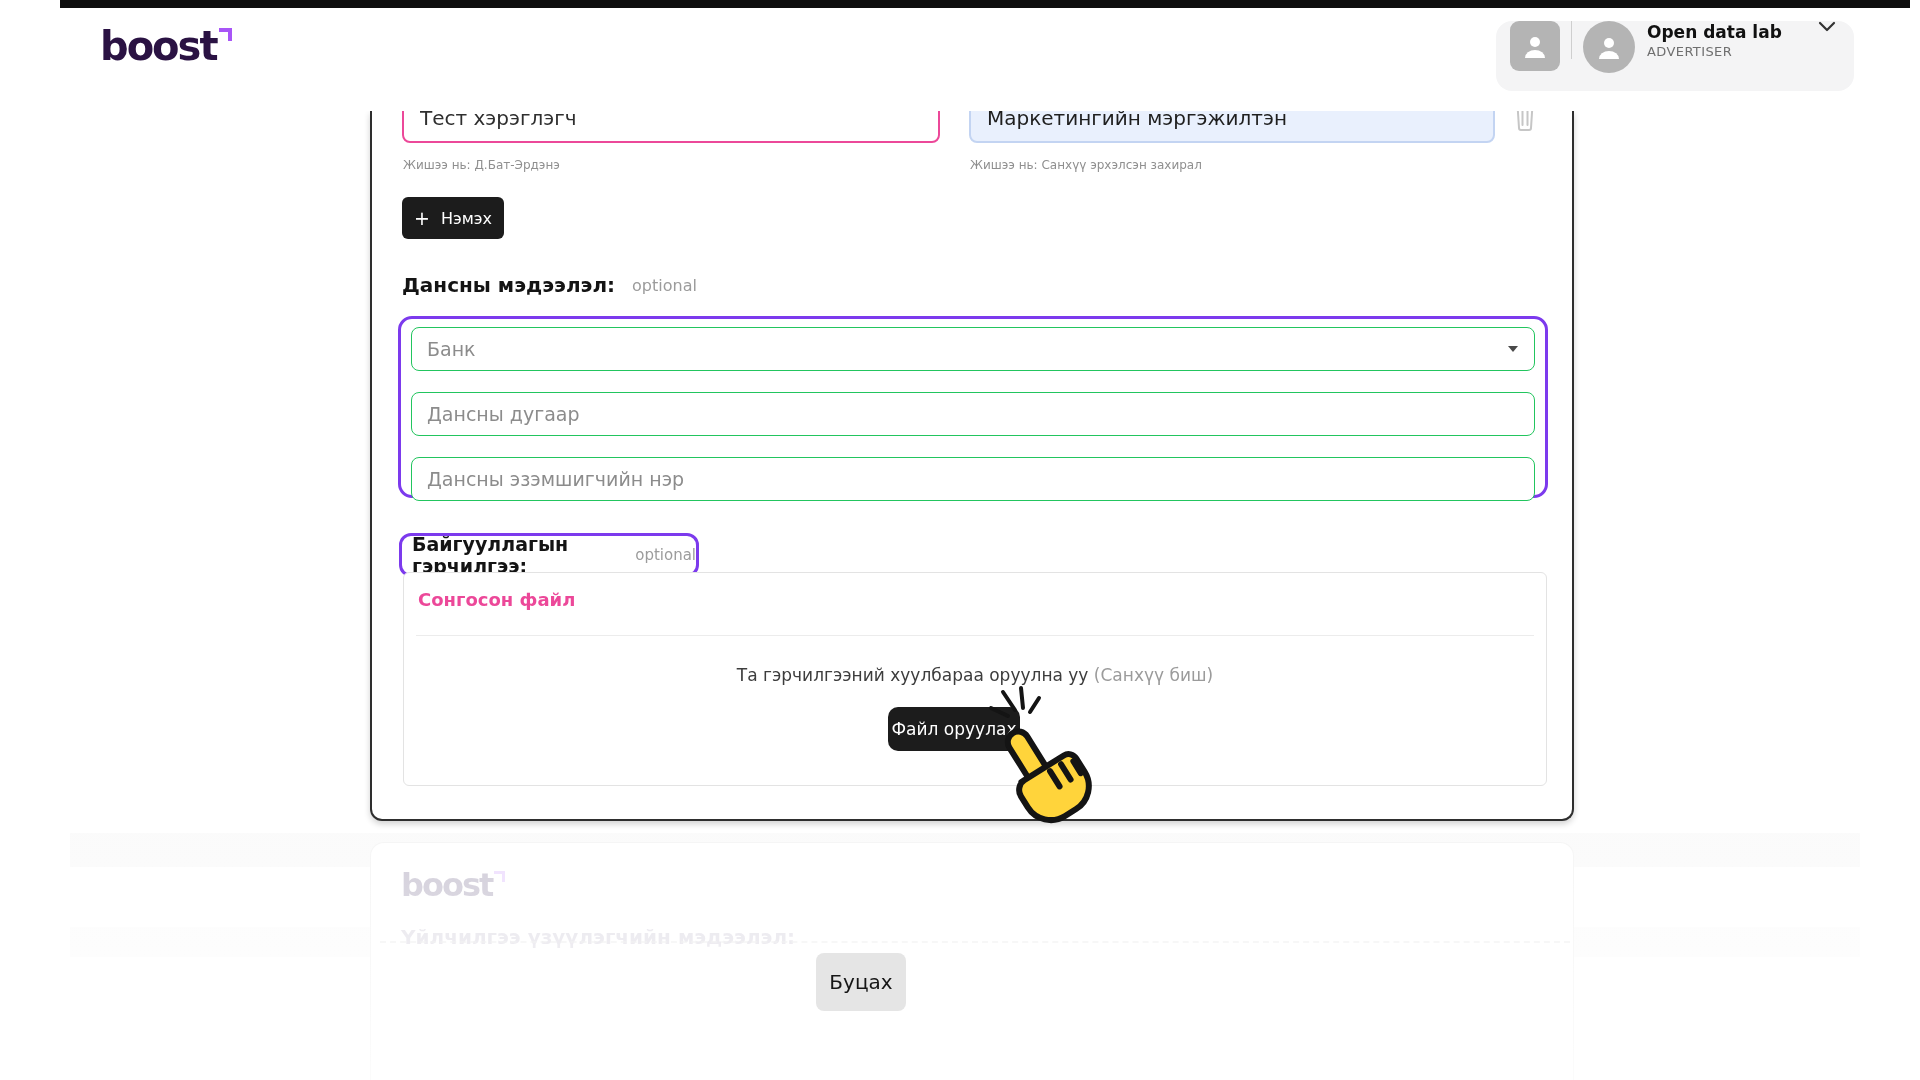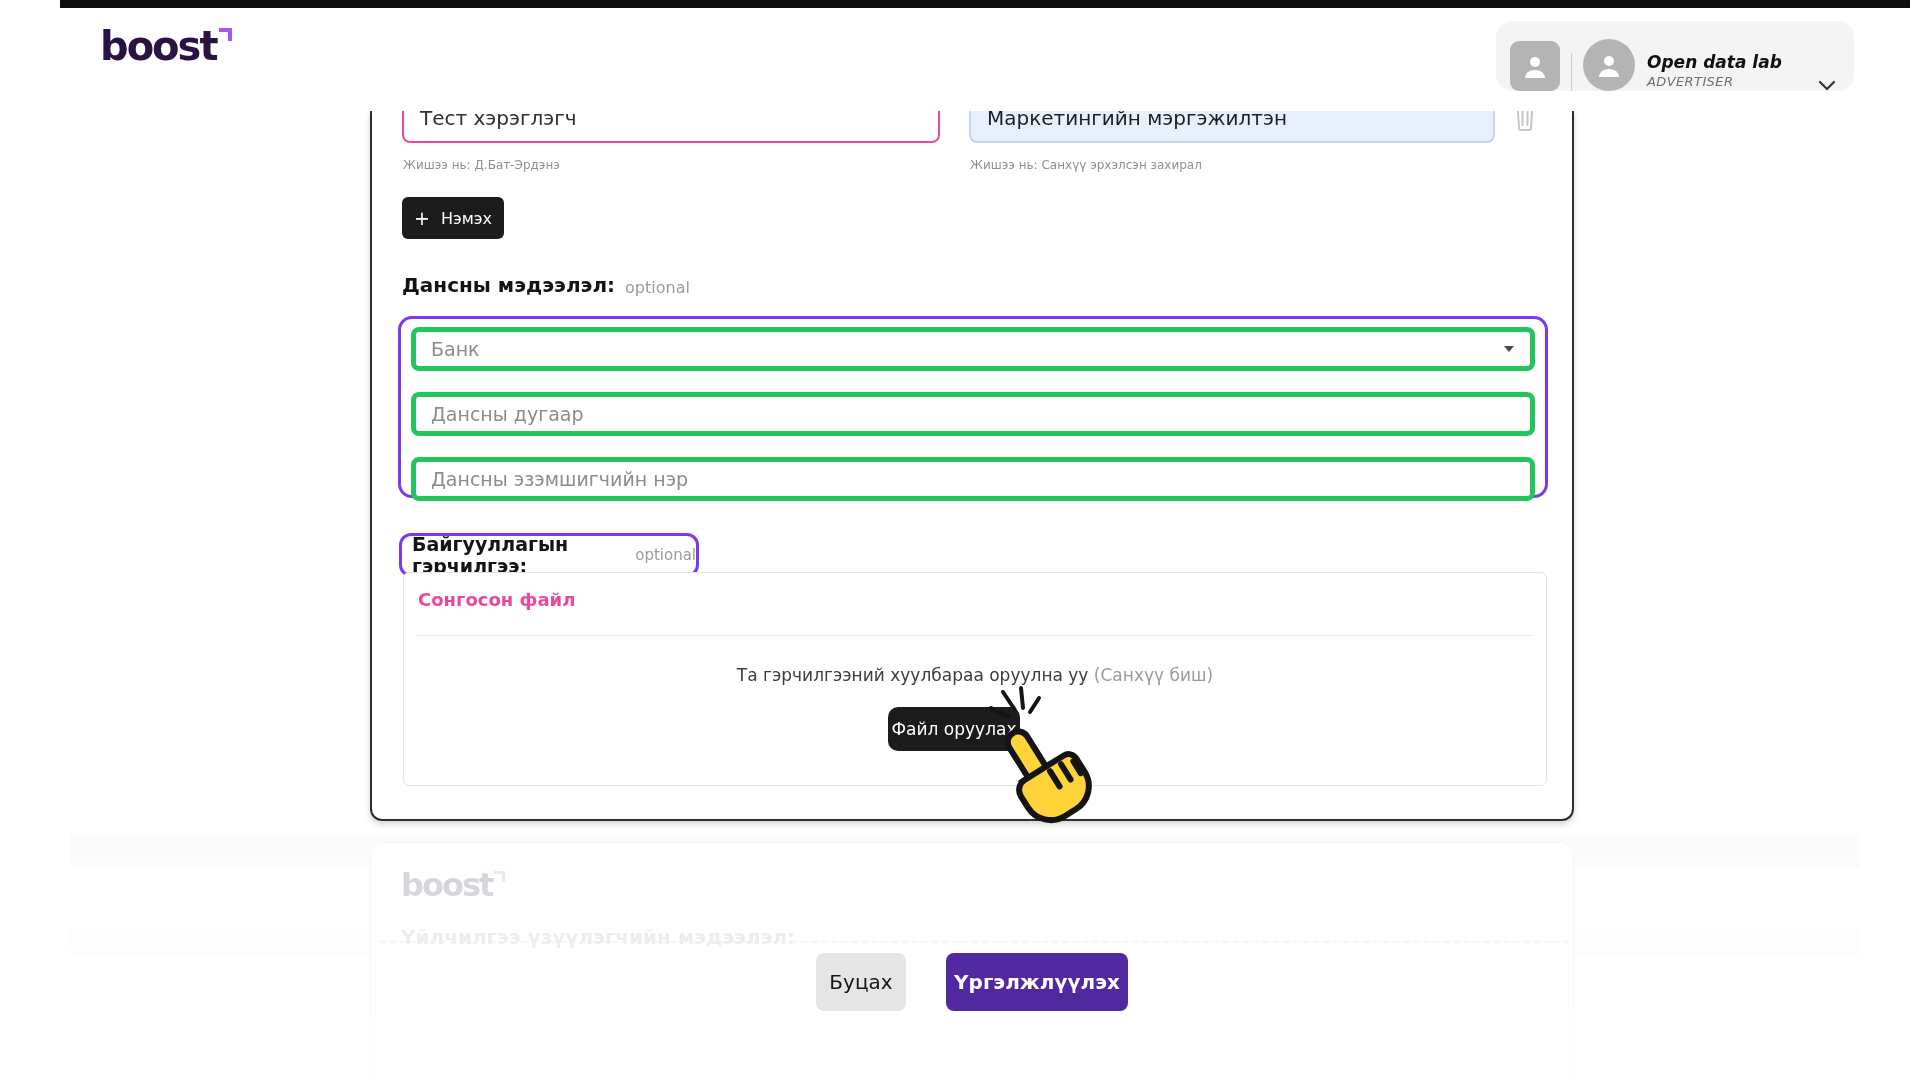--- a/index.html
+++ b/index.html
@@ -9,21 +9,21 @@
   .abs { position:absolute; }
 
   
   #header { position:absolute; left:0; top:0; width:1920px; height:111px; background:#fff; z-index:50; }
   #topbar { position:absolute; left:60px; top:0; width:1850px; height:8px; background:#0e0e0e; }
   .logo { display:flex; align-items:flex-start; }
   .logo-text { font-size:40px; font-weight:700; letter-spacing:-2px; color:#2a1243; line-height:1; }
   .logo-mark { width:13px; height:13px; border-top:4px solid #a855f7; border-right:4px solid #a855f7; margin-left:2px; margin-top:2px; }
   #logo-main { left:100px; top:26px; }
   #acct-pill { left:1496px; top:21px; width:358px; height:70px; background:#f4f4f5; border-radius:16px;
-    display:flex; align-items:flex-end; padding:0 18px 0 14px; z-index:51;font-style:italic; }
+    display:flex; align-items:flex-start; padding:0 18px 0 14px; z-index:51; }
   .avatar-sq { width:50px; height:50px; border-radius:9px; background:#b4b4b4; display:flex; align-items:center; justify-content:center; flex:0 0 auto; }
   .avatar-ci { width:52px; height:52px; border-radius:50%; background:#b4b4b4; display:flex; align-items:center; justify-content:center; flex:0 0 auto; }
   .pill-div { width:1px; height:38px; background:#cfcfcf; margin:0 11px; flex:0 0 auto; }
   .acct-txt { margin-left:12px; flex:1 1 auto; }
   .acct-name { font-size:17px; font-weight:700; color:#111; line-height:22px; }
   .acct-role { font-size:13px; color:#6f6f6f; letter-spacing:.4px; line-height:18px; }
 
   
   #card { left:370px; top:111px; width:1204px; height:710px; background:#fff;
     border:2px solid #2e2e2e; border-top:none; border-radius:0 0 12px 12px;
@@ -34,26 +34,26 @@
   #inp-name { left:30px; top:-18px; width:538px; height:50px; }
   #inp-pos  { left:597px; top:-18px; width:526px; height:50px; background:#e9f0fd; border-color:#c3d4f2; color:#1f1f1f; }
   .hint { font-size:12px; color:#8f8f8f; }
   #hint1 { left:31px; top:47px; }
   #hint2 { left:598px; top:47px; }
   #trash { left:1141px; top:-12px; }
   .btn-dark { background:#1c1c1c; color:#fff; border:none; border-radius:6px; cursor:pointer;
     display:flex; align-items:center; justify-content:center; font-family:inherit; }
   #btn-add { left:30px; top:86px; width:102px; height:42px; gap:11px; font-size:16px; }
   #btn-add .plus { font-size:19px; line-height:1; }
-  .sec-label { display:flex; align-items:flex-end; gap:10px; }
+  .sec-label { display:flex; align-items:center; gap:17px; }
   .sec-label b { font-size:20px; font-weight:700; color:#141414; }
   .sec-label i { font-style:normal; font-size:16px; color:#9c9c9c; }
   #lbl-acct { left:30px; top:162px; }
   #grp-bank { left:26px; top:205px; width:1150px; height:182px; border:3px solid #7c3aed; border-radius:14px; background:#fff; }
-  .gfield { position:absolute; left:10px; width:1124px; height:44px; border:5px solid #22c55e; border-radius:8px;
+  .gfield { position:absolute; left:10px; width:1124px; height:44px; border:1px solid #22c55e; border-radius:8px;
     background:#fff; font-size:19px; color:#8c8c8c; display:flex; align-items:center; padding:0 15px; font-family:inherit; }
   input.gfield { color:#2f2f2f; }
   input.gfield::placeholder { color:#8c8c8c; opacity:1; }
   #fld-bank { top:8px; justify-content:space-between; }
   #fld-acctnum { top:73px; }
   #fld-holder { top:138px; }
   #lbl-cert { left:27px; top:414px; width:300px; height:44px; border:3px solid #7c3aed; border-radius:12px;
     display:flex; align-items:center; padding-left:10px; gap:8px;margin-top:8px; }
   #lbl-cert b { font-size:19px; }
   #lbl-cert i { font-size:15px; }
@@ -168,21 +168,20 @@
     <g transform="rotate(-32 56 60)" fill="#ffd43b" stroke="#141414" stroke-width="6" stroke-linejoin="round" stroke-linecap="round">
       <rect x="40" y="6" width="21" height="58" rx="10.5"></rect>
       <path d="M32 52 h50 a9 9 0 0 1 9 9 v16 a27 27 0 0 1 -27 27 h-13 a27 27 0 0 1 -27 -27 v-13 a12 12 0 0 1 12 -12 z"></path>
       <line x1="62" y1="58" x2="62" y2="76"></line>
       <line x1="75" y1="58" x2="75" y2="76"></line>
       <line x1="87" y1="62" x2="87" y2="76"></line>
     </g>
   </svg>
 
   <button class="abs" id="btn-back">Буцах</button>
-  <button class="abs" id="btn-next">Үргэлжлүүлэх</button>
 
   <div id="header">
     <div id="topbar"></div>
     <div class="abs logo" id="logo-main">
       <span class="logo-text">boost</span>
       <span class="logo-mark"></span>
     </div>
     <div class="abs" id="acct-pill">
       <span class="avatar-sq">
         <svg width="26" height="26" viewBox="0 0 26 26">

